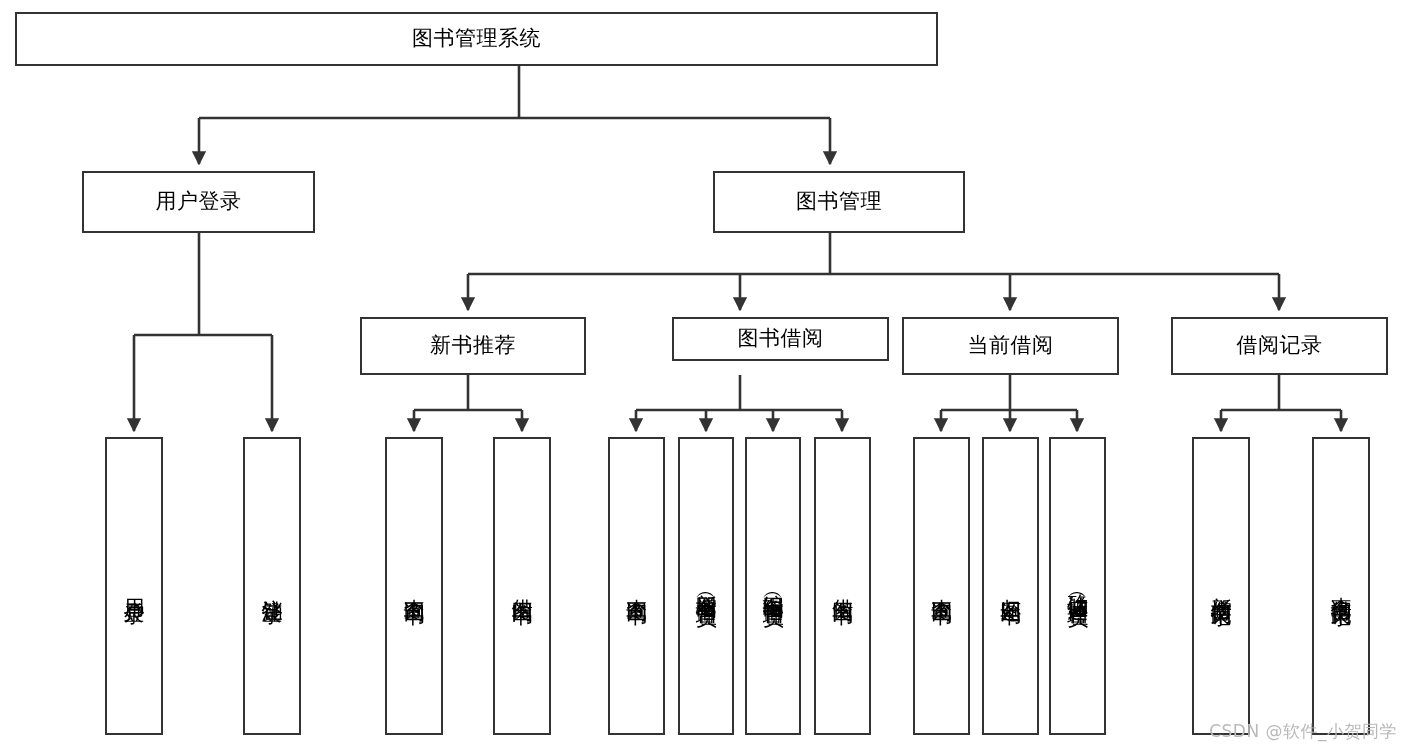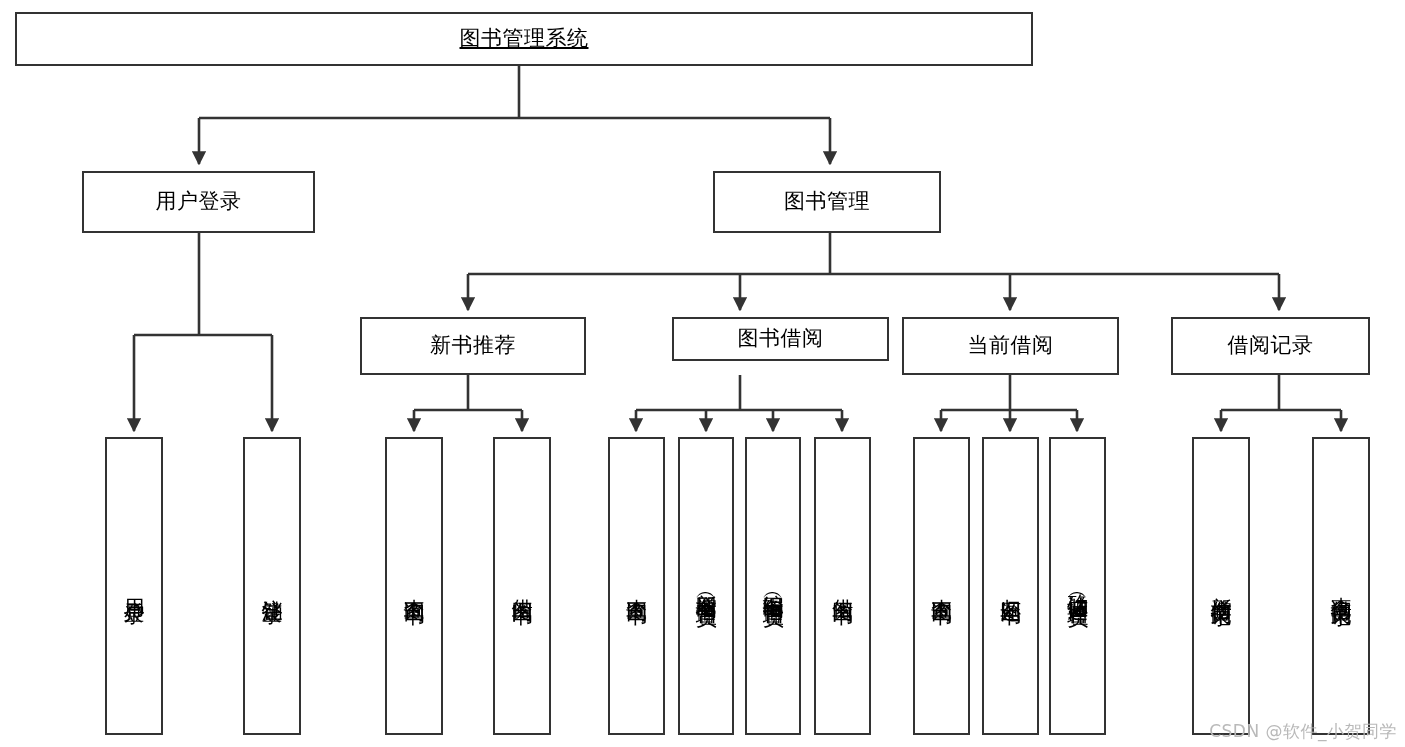--- a/index.html
+++ b/index.html
@@ -111,41 +111,41 @@
       <path d="M 1010 410 L 1010 431" marker-end="url(#arrow)"></path>
       <path d="M 1077 410 L 1077 431" marker-end="url(#arrow)"></path>
 
       <path d="M 1279 375 L 1279 410"></path>
       <path d="M 1221 410 L 1341 410"></path>
       <path d="M 1221 410 L 1221 431" marker-end="url(#arrow)"></path>
       <path d="M 1341 410 L 1341 431" marker-end="url(#arrow)"></path>
     </g>
   </svg>
 
-  <div class="node-box horizontal" style="left:15px; top:12px; width:1018px; height:54px;text-decoration:underline;">
+  <div class="node-box horizontal" style="left:15px; top:12px; width:923px; height:54px;">
     <span class="node-label">图书管理系统</span>
   </div>
 
   <div class="node-box horizontal" style="left:82px; top:171px; width:233px; height:62px;">
     <span class="node-label">用户登录</span>
   </div>
-  <div class="node-box horizontal" style="left:713px; top:171px; width:228px; height:62px;">
+  <div class="node-box horizontal" style="left:713px; top:171px; width:252px; height:62px;">
     <span class="node-label">图书管理</span>
   </div>
 
   <div class="node-box horizontal" style="left:360px; top:317px; width:226px; height:58px;">
     <span class="node-label">新书推荐</span>
   </div>
   <div class="node-box horizontal" style="left:632px; top:317px; width:217px; height:44px;margin-left:40px;">
     <span class="node-label">图书借阅</span>
   </div>
   <div class="node-box horizontal" style="left:902px; top:317px; width:217px; height:58px;justify-content:center;">
     <span class="node-label">当前借阅</span>
   </div>
-  <div class="node-box horizontal" style="left:1171px; top:317px; width:199px; height:58px;">
+  <div class="node-box horizontal" style="left:1171px; top:317px; width:217px; height:58px;">
     <span class="node-label">借阅记录</span>
   </div>
 
   <div class="node-box vertical" style="left:105px; top:437px; width:58px; height:298px;">
     <span class="node-label">用户登录</span>
   </div>
   <div class="node-box vertical" style="left:243px; top:437px; width:58px; height:298px;">
     <span class="node-label">注销登录</span>
   </div>
 

